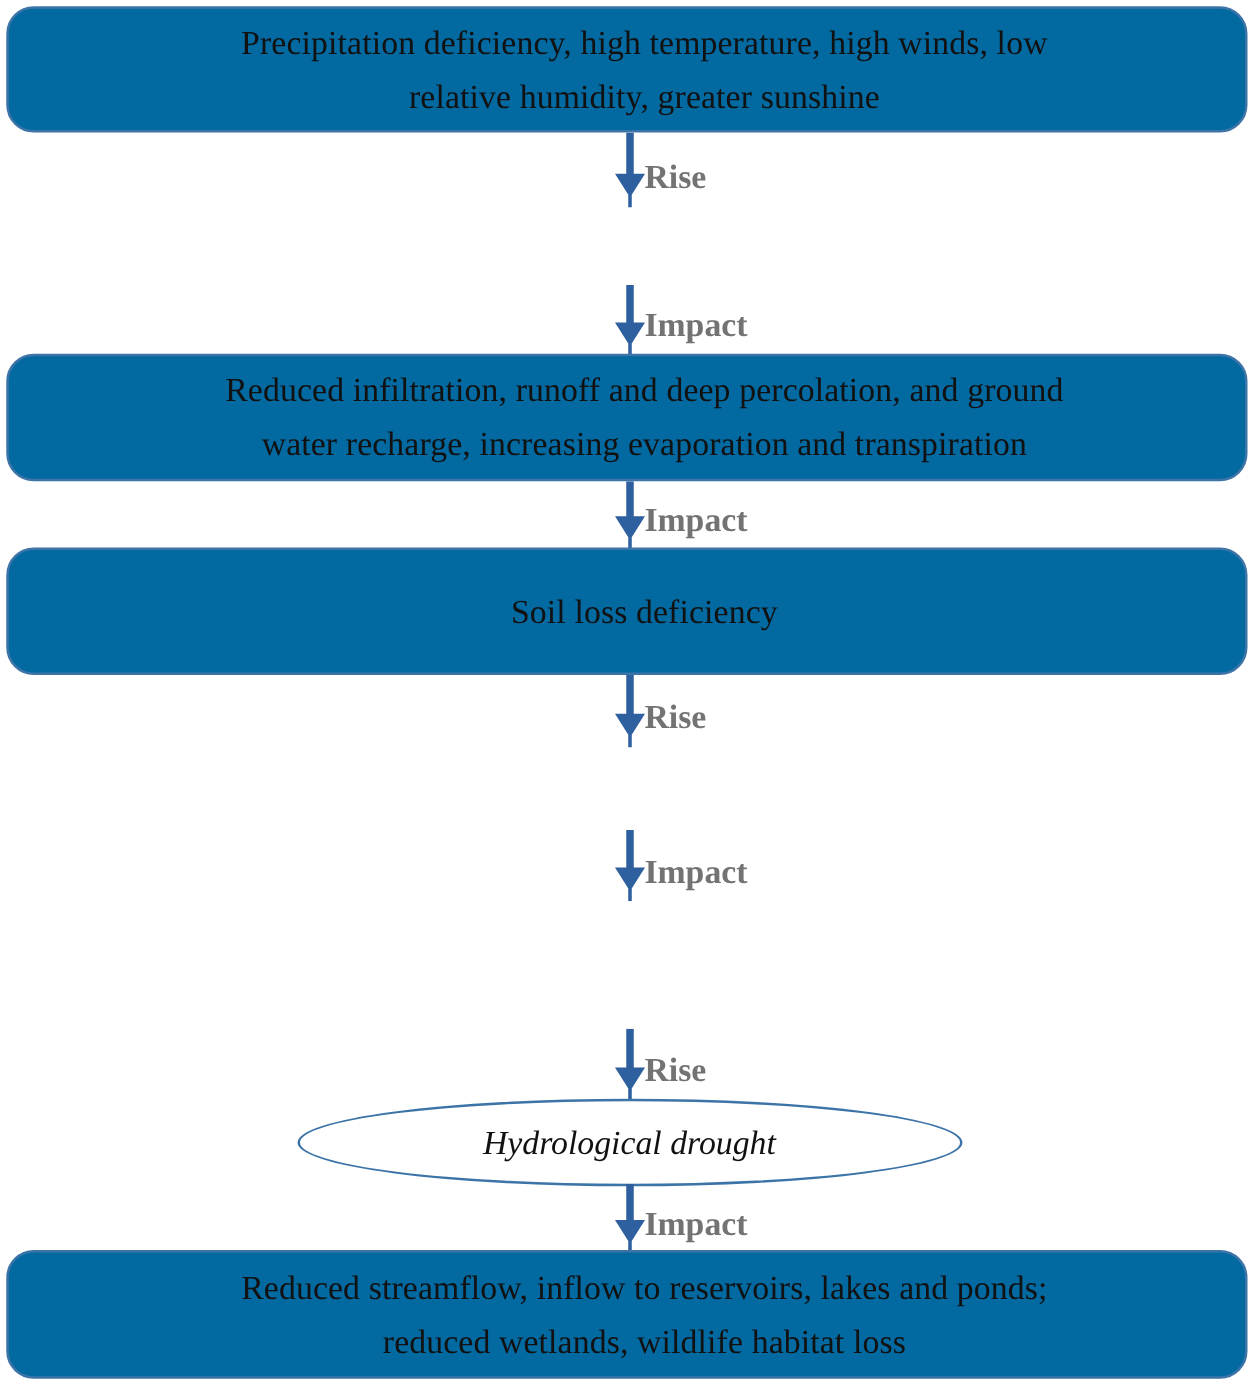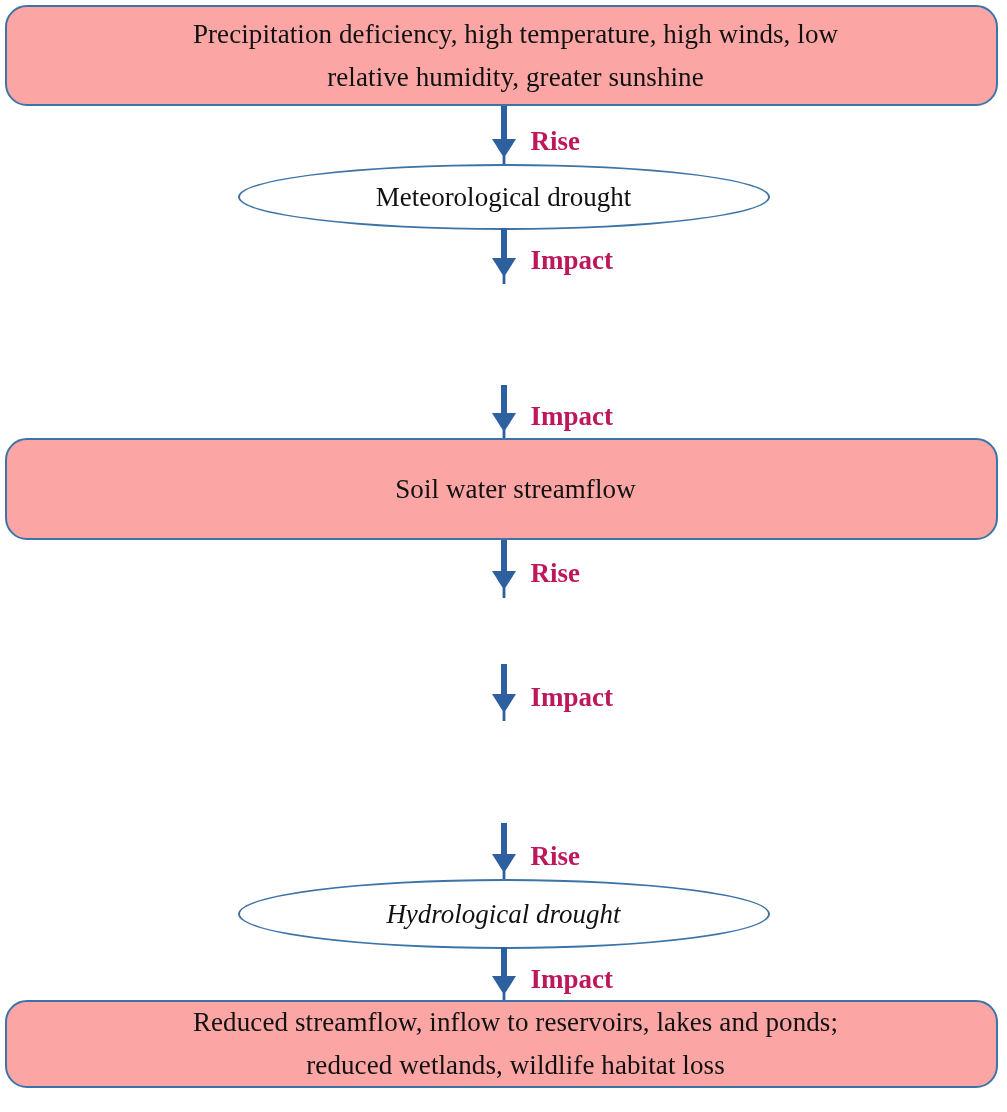--- a/index.html
+++ b/index.html
@@ -22,21 +22,21 @@
   }
 
   
   .node-box {
     position: absolute;
     left: 5px;
     width: 993px;
     box-sizing: border-box;
     border: 2.2px solid #3d74a8;
     border-radius: 22px;
-    background: #fca5a5;
+    background: #0369a1;
     display: flex;
     align-items: center;
     justify-content: center;
     text-align: center;
     padding-left: 28px;
   }
   .node-box .box-text {
     font-family: "Liberation Serif", "DejaVu Serif", serif;
     font-size: 27px;
     line-height: 43px;
@@ -82,26 +82,26 @@
     width: 26px;
   }
   .connector .arrow-svg {
     display: block;
     width: 26px;
     height: 100%;
   }
   .connector .edge-label {
     position: absolute;
     left: 50%;
-    margin-left: 27px;
+    margin-left: 12px;
     font-family: "Liberation Serif", "DejaVu Serif", serif;
     font-weight: bold;
     font-size: 27px;
     line-height: 27px;
-    color: #be185d;
+    color: #737373;
     white-space: nowrap;
   }
 </style>
 </head>
 <body>
 
 <div id="flow-canvas">
 
   <div class="node-box" style="top:5px; height:101px;">
     <span class="box-text">Precipitation deficiency, high temperature, high winds, low
@@ -112,49 +112,50 @@
     <div class="arrow-wrap">
       <svg class="arrow-svg" viewBox="0 0 26 60" preserveAspectRatio="none" aria-hidden="true">
         <rect x="10" y="0" width="6" height="34" fill="#2e5f9e"></rect>
         <polygon points="1,33 25,33 13,52" fill="#2e5f9e"></polygon>
         <rect x="11.6" y="50" width="2.8" height="10" fill="#2e5f9e"></rect>
       </svg>
     </div>
     <div class="edge-label" style="top:22px;">Rise</div>
   </div>
 
-  <div class="node-ellipse" style="top:164px; width:532px; height:66px;">
-    <span class="ellipse-text">Meteorological drought</span>
-  </div>
 
   <div class="connector" style="top:228px; height:56px;">
     <div class="arrow-wrap">
       <svg class="arrow-svg" viewBox="0 0 26 56" preserveAspectRatio="none" aria-hidden="true">
         <rect x="10" y="0" width="6" height="31" fill="#2e5f9e"></rect>
         <polygon points="1,30 25,30 13,49" fill="#2e5f9e"></polygon>
         <rect x="11.6" y="47" width="2.8" height="9" fill="#2e5f9e"></rect>
       </svg>
     </div>
     <div class="edge-label" style="top:19px;">Impact</div>
   </div>
 
+  <div class="node-box" style="top:283px; height:102px;">
+    <span class="box-text">Reduced infiltration, runoff and deep percolation, and ground
+water recharge, increasing evaporation and transpiration</span>
+  </div>
 
   <div class="connector" style="top:385px; height:54px;">
     <div class="arrow-wrap">
       <svg class="arrow-svg" viewBox="0 0 26 54" preserveAspectRatio="none" aria-hidden="true">
         <rect x="10" y="0" width="6" height="29" fill="#2e5f9e"></rect>
         <polygon points="1,28 25,28 13,47" fill="#2e5f9e"></polygon>
         <rect x="11.6" y="45" width="2.8" height="9" fill="#2e5f9e"></rect>
       </svg>
     </div>
     <div class="edge-label" style="top:18px;">Impact</div>
   </div>
 
   <div class="node-box" style="top:438px; height:102px;">
-    <span class="box-text">Soil water streamflow</span>
+    <span class="box-text">Soil loss deficiency</span>
   </div>
 
   <div class="connector" style="top:540px; height:58px;">
     <div class="arrow-wrap">
       <svg class="arrow-svg" viewBox="0 0 26 58" preserveAspectRatio="none" aria-hidden="true">
         <rect x="10" y="0" width="6" height="32" fill="#2e5f9e"></rect>
         <polygon points="1,31 25,31 13,50" fill="#2e5f9e"></polygon>
         <rect x="11.6" y="48" width="2.8" height="10" fill="#2e5f9e"></rect>
       </svg>
     </div>
@@ -193,18 +194,18 @@
     <div class="arrow-wrap">
       <svg class="arrow-svg" viewBox="0 0 26 55" preserveAspectRatio="none" aria-hidden="true">
         <rect x="10" y="0" width="6" height="30" fill="#2e5f9e"></rect>
         <polygon points="1,29 25,29 13,48" fill="#2e5f9e"></polygon>
         <rect x="11.6" y="46" width="2.8" height="9" fill="#2e5f9e"></rect>
       </svg>
     </div>
     <div class="edge-label" style="top:19px;">Impact</div>
   </div>
 
-  <div class="node-box" style="top:1000px; height:88px;">
+  <div class="node-box" style="top:1000px; height:103px;">
     <span class="box-text">Reduced streamflow, inflow to reservoirs, lakes and ponds;
 reduced wetlands, wildlife habitat loss</span>
   </div>
 
 </div>
 
 </body></html>

